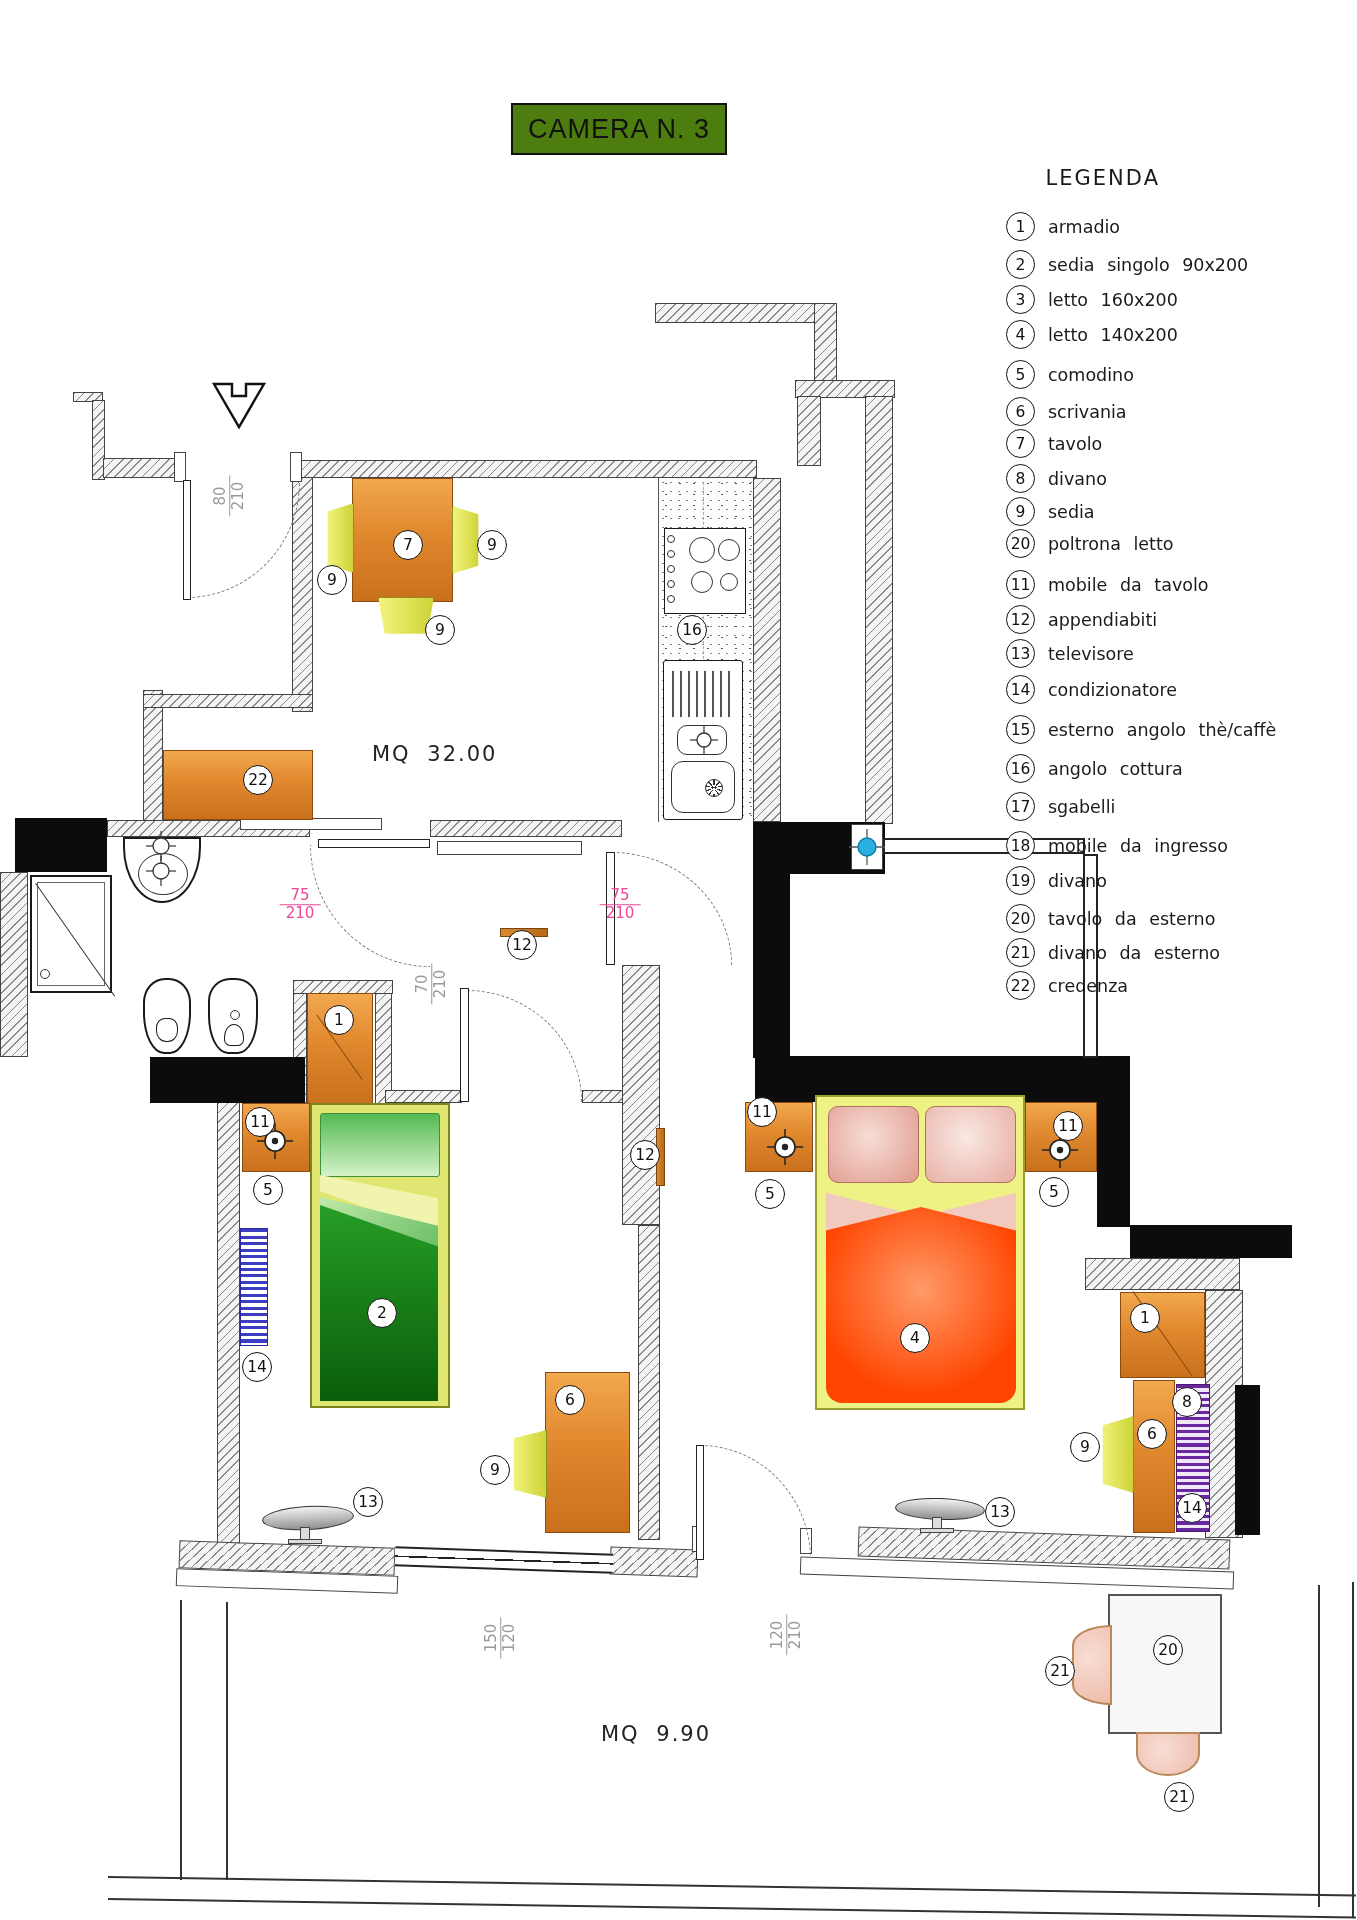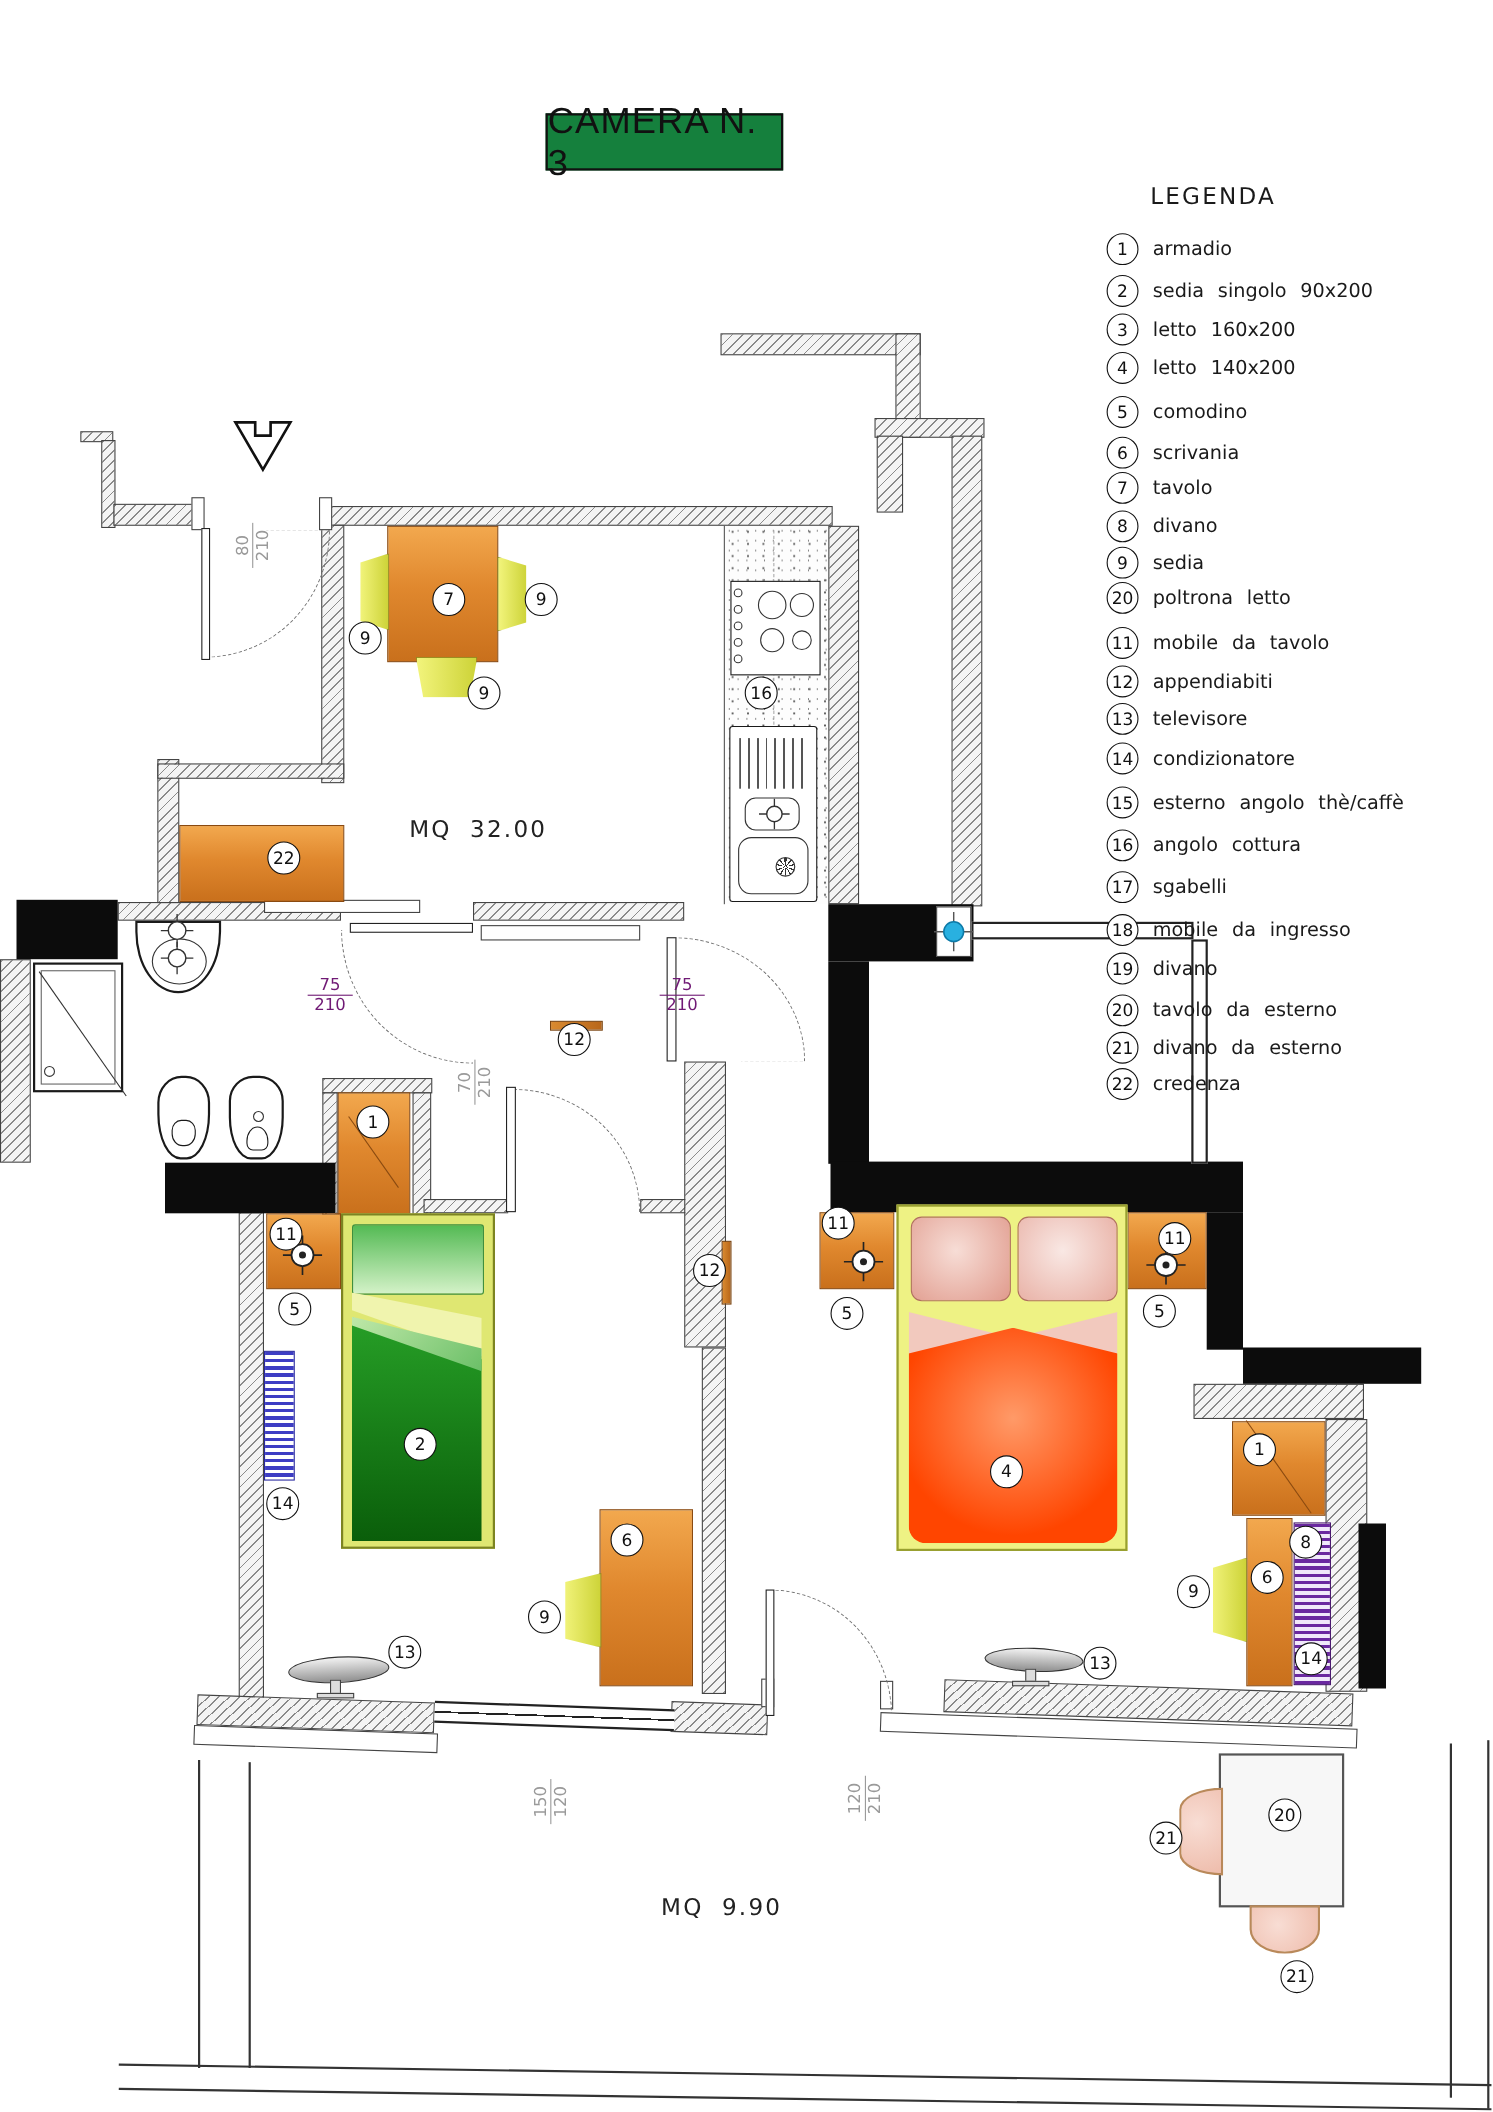--- a/index.html
+++ b/index.html
@@ -18,27 +18,27 @@
   .arc.bl{border-left:1.6px dashed #777;border-bottom:1.6px dashed #777;border-bottom-left-radius:100% 100%;}
   .arc.tr{border-top:1.6px dashed #777;border-right:1.6px dashed #777;border-top-right-radius:100% 100%;}
   .line{position:absolute;background:#333;z-index:1;}
   .fo{position:absolute;background:linear-gradient(180deg,#f2a84e 0%,#e0882e 45%,#c9701c 100%);border:1.5px solid #8a4a10;box-sizing:border-box;z-index:5;}
   .diag:after{content:"";position:absolute;left:-12%;top:48%;width:124%;height:0;border-top:1.5px solid #8a4a10;transform:rotate(55deg);}
   .chair{position:absolute;background:linear-gradient(90deg,#f2f47c,#cdd338);border:1.5px solid #8f8f1e;box-sizing:border-box;z-index:5;}
   .ac{position:absolute;background:repeating-linear-gradient(180deg,#3d3dc4 0 3px,#ffffff 3px 6.5px);border:1.5px solid #2a2aa0;box-sizing:border-box;z-index:5;}
   .pur{position:absolute;background:repeating-linear-gradient(180deg,#6a28a0 0 3px,#f0e8fa 3px 6.5px);border:1.5px solid #48176e;box-sizing:border-box;z-index:6;}
   .fix{position:absolute;background:#fff;border:2px solid #1a1a1a;box-sizing:border-box;z-index:5;}
   .num{position:absolute;width:30px;height:30px;border:1.7px solid #111;border-radius:50%;background:#fff;color:#111;font-size:15.5px;display:flex;align-items:center;justify-content:center;z-index:50;box-sizing:border-box;font-family:"DejaVu Sans",sans-serif;}
-  .dim{position:absolute;display:flex;flex-direction:column;align-items:center;color:#701a75;font-size:15px;z-index:40;transform:translate(-50%,-50%);font-family:"DejaVu Sans",sans-serif;line-height:1.15;}
+  .dim{position:absolute;display:flex;flex-direction:column;align-items:center;color:#ec4899;font-size:15px;z-index:40;transform:translate(-50%,-50%);font-family:"DejaVu Sans",sans-serif;line-height:1.15;}
   .dim .b{border-top:1.4px solid currentColor;padding:0 6px;}
   .dim .t{padding:0 6px;}
   .dim.rot{transform:translate(-50%,-50%) rotate(-90deg);}
   .dim.g{color:#9a9a9a;}
   .arealabel{position:absolute;font-size:21px;color:#222;letter-spacing:2px;word-spacing:8px;z-index:40;font-family:"DejaVu Sans",sans-serif;}
-  #titlebox{position:absolute;left:496px;top:103px;width:212px;height:48px;border:2.5px solid #111;display:flex;align-items:center;justify-content:center;font-size:33px;color:#111;letter-spacing:1px;background:#15803d;z-index:60;}
+  #titlebox{position:absolute;left:511px;top:103px;width:212px;height:48px;border:2.5px solid #111;display:flex;align-items:center;justify-content:center;font-size:27px;color:#111;letter-spacing:1px;background:#4d7c0f;z-index:60;}
   #legend-heading{position:absolute;left:1020px;top:166px;width:140px;text-align:right;font-size:21px;color:#1a1a1a;letter-spacing:2px;z-index:60;font-family:"DejaVu Sans",sans-serif;}
   .leg-item{position:absolute;left:1006px;display:flex;align-items:center;z-index:60;}
   .leg-circle{width:29px;height:29px;border:1.6px solid #111;border-radius:50%;display:flex;align-items:center;justify-content:center;font-size:15.5px;color:#111;flex:0 0 auto;box-sizing:border-box;background:#fff;font-family:"DejaVu Sans",sans-serif;}
   .leg-label{margin-left:13px;font-size:17.5px;color:#1a1a1a;word-spacing:7px;white-space:nowrap;font-family:"DejaVu Sans",sans-serif;}
   .stipple{position:absolute;background-color:#fdfdfd;background-image:radial-gradient(#555 1px,transparent 1.3px),radial-gradient(#888 .7px,transparent .9px);background-size:14px 11px,8px 9px;z-index:1;border-left:1px solid #555;box-sizing:border-box;}
   .circ{position:absolute;border:1.4px solid #333;border-radius:50%;box-sizing:border-box;background:#fff;z-index:6;}
   .drain{position:absolute;background:repeating-linear-gradient(90deg,#555 0 1.6px,transparent 1.6px 8px);z-index:6;}
   .tv{position:absolute;border:1.5px solid #333;border-radius:50%;background:linear-gradient(180deg,#f2f2f2,#8f8f8f);z-index:6;}
   .tvpost{position:absolute;background:#ddd;border:1px solid #444;box-sizing:border-box;z-index:6;}
   .ochair{position:absolute;background:radial-gradient(circle at 40% 40%,#f8ddd4,#eebcab);border:2px solid #b9895a;box-sizing:border-box;z-index:5;}

